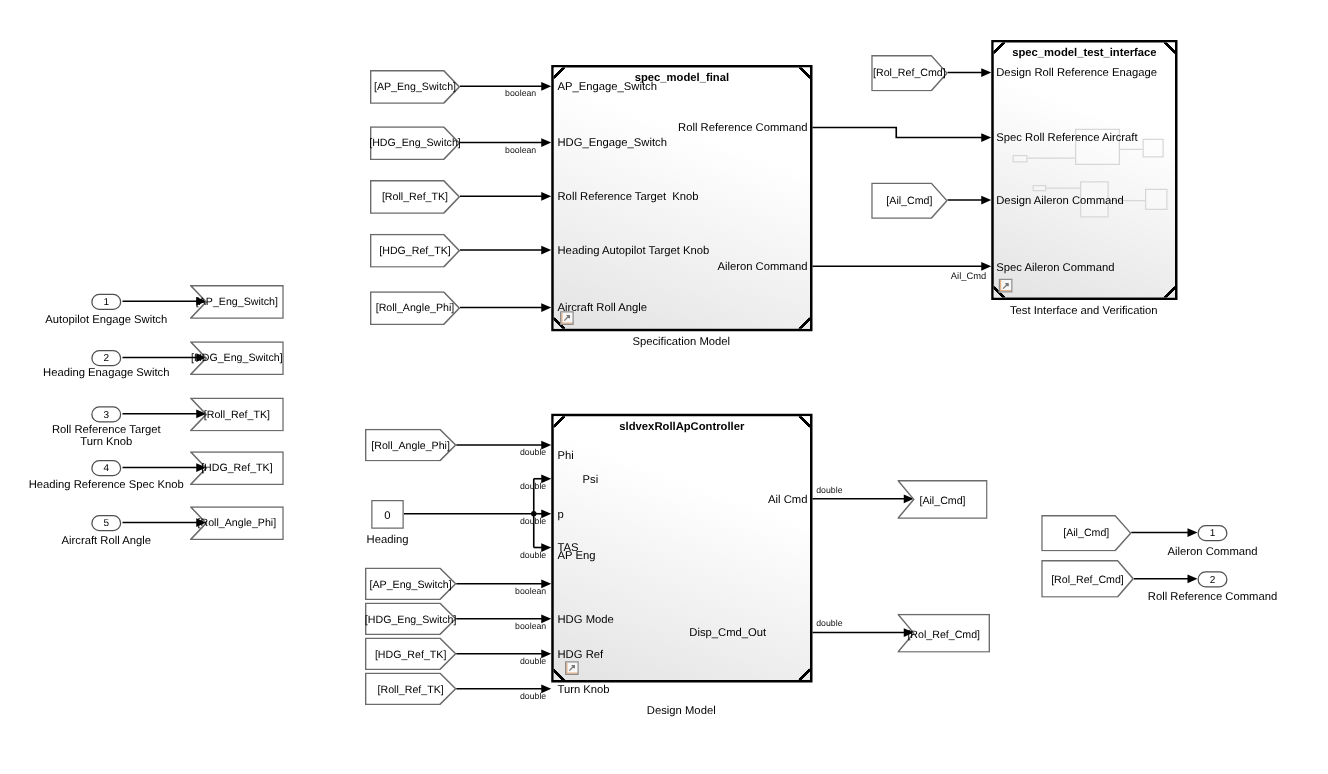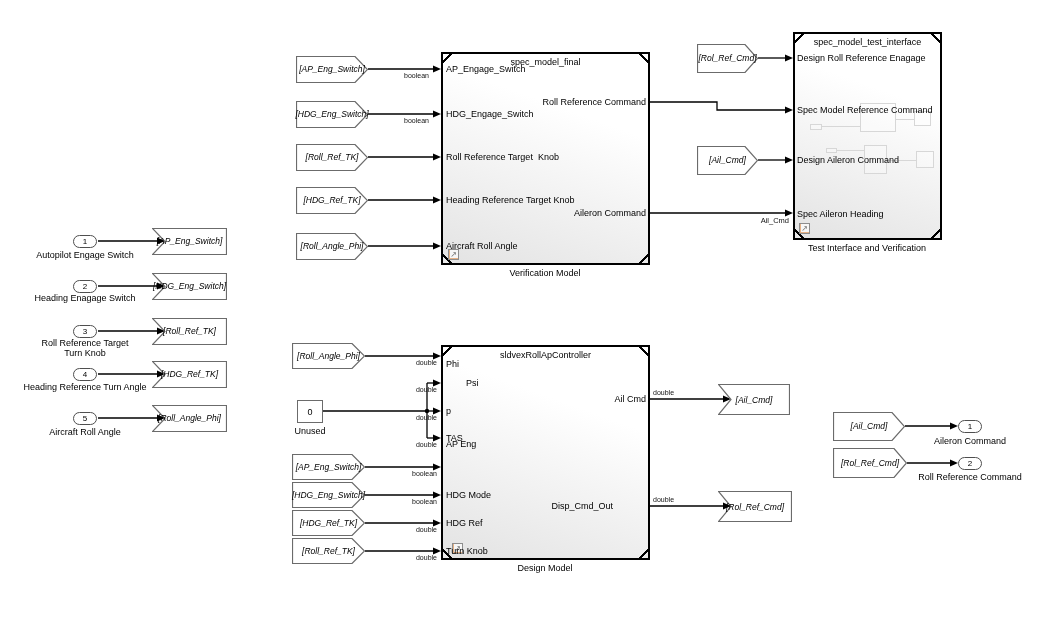--- a/index.html
+++ b/index.html
@@ -2,39 +2,39 @@
 <html><head>
 <meta charset="utf-8">
 <style>
   html,body{margin:0;padding:0;background:#fff;}
   #canvas{position:relative;width:1062px;height:619px;background:#ffffff;
           font-family:"Liberation Sans",sans-serif;color:#000;overflow:hidden;}
   .abs{position:absolute;}
   svg{display:block;}
   
   .block{position:absolute;box-sizing:border-box;border:2px solid #000;
-         background:linear-gradient(200deg,#ffffff 30%,#e3e3e3 100%);}
+         background:linear-gradient(200deg,#ffffff 30%,#e3e3e3 100%);font-weight:bold;}
   .block-title{position:absolute;top:3px;left:0;right:0;text-align:center;
                font-size:9px;white-space:nowrap;}
   .corner{position:absolute;width:9px;height:9px;}
   .c-tl{top:0;left:0;background:linear-gradient(135deg,#fff 36%,#000 36%,#000 54%,rgba(0,0,0,0) 54%);}
   .c-tr{top:0;right:0;background:linear-gradient(225deg,#fff 36%,#000 36%,#000 54%,rgba(0,0,0,0) 54%);}
   .c-bl{bottom:0;left:0;background:linear-gradient(45deg,#e9e9e9 36%,#000 36%,#000 54%,rgba(0,0,0,0) 54%);}
   .c-br{bottom:0;right:0;background:linear-gradient(315deg,#e9e9e9 36%,#000 36%,#000 54%,rgba(0,0,0,0) 54%);}
   .badge{position:absolute;width:11px;height:11px;box-sizing:border-box;border:1px solid #8d8d8d;
          background:#f7f7f7;color:#777;font-size:8px;line-height:9px;text-align:center;
          box-shadow:inset 1px -1px 0 rgba(216,120,40,.55);}
   
   .pl{position:absolute;font-size:9px;transform:translateY(-50%);white-space:pre;z-index:5;}
   .pr{position:absolute;font-size:9px;transform:translate(-100%,-50%);white-space:pre;z-index:5;}
   .cap{position:absolute;font-size:9px;transform:translateX(-50%);white-space:nowrap;text-align:center;z-index:5;}
   .tl{position:absolute;font-size:7px;color:#111;white-space:nowrap;z-index:5;}
   .tr{transform:translateX(-100%);}
   
-  .tag{position:absolute;z-index:3;font-style:italic;}
+  .tag{position:absolute;z-index:3;}
   .tag svg{position:absolute;left:0;top:0;}
   .tag span{position:absolute;left:0;top:0;width:100%;height:100%;display:flex;
             align-items:center;justify-content:center;font-size:8.5px;white-space:nowrap;}
   .tag polygon{fill:#ffffff;stroke:#6b6b6b;stroke-width:1.2;}
   
   .oval{position:absolute;width:24px;height:13px;box-sizing:border-box;border:1.2px solid #4f4f4f;
         border-radius:7px;background:#fff;display:flex;align-items:center;justify-content:center;
         font-size:8px;z-index:3;}
   
   .const{position:absolute;width:26px;height:23px;box-sizing:border-box;border:1.2px solid #6b6b6b;
@@ -126,21 +126,21 @@
   <div class="oval" style="left:73px;top:411.5px">
       <span>5</span>
     </div>
 
   <div class="cap" style="left:85px;top:250px">Autopilot Engage Switch</div>
   <div class="cap" style="left:85px;top:293px">Heading Enagage Switch</div>
   <div class="cap" style="left:85px;top:338px">
     <div>Roll Reference Target</div>
     <div>Turn Knob</div>
   </div>
-  <div class="cap" style="left:85px;top:382px">Heading Reference Turn Angle</div>
+  <div class="cap" style="left:85px;top:382px">Heading Reference Spec Knob</div>
   <div class="cap" style="left:85px;top:427px">Aircraft Roll Angle</div>
 
   <div class="tag" style="left:152px;top:227.5px;width:75px;height:27px">
     <svg width="75" height="27">
         <polygon points="0.5,0.5 74.5,0.5 74.5,26.5 0.5,26.5 13,13.5"></polygon>
       </svg>
     <span>[AP_Eng_Switch]</span>
     </div>
   <div class="tag" style="left:152px;top:272.5px;width:75px;height:27px">
     <svg width="75" height="27">
@@ -205,25 +205,25 @@
     <div class="block-title">spec_model_final</div>
     <div class="corner c-tl"></div>
     <div class="corner c-tr"></div>
     <div class="corner c-bl"></div>
     <div class="corner c-br"></div>
     <div class="badge" style="left:5px;bottom:3px">↗</div>
   </div>
   <div class="pl" style="left:446px;top:69px">AP_Engage_Switch</div>
   <div class="pl" style="left:446px;top:114px">HDG_Engage_Switch</div>
   <div class="pl" style="left:446px;top:157px">Roll Reference Target  Knob</div>
-  <div class="pl" style="left:446px;top:200px">Heading Reference Target Knob</div>
+  <div class="pl" style="left:446px;top:200px">Heading Autopilot Target Knob</div>
   <div class="pl" style="left:446px;top:246px">Aircraft Roll Angle</div>
   <div class="pr" style="left:646px;top:102px">Roll Reference Command</div>
   <div class="pr" style="left:646px;top:213px">Aileron Command</div>
-  <div class="cap" style="left:545px;top:268px">Verification Model</div>
+  <div class="cap" style="left:545px;top:268px">Specification Model</div>
 
   <div class="tl tr" style="left:789px;top:216px;font-size:7.5px">Ail_Cmd</div>
 
   <div class="tag" style="left:697px;top:43.5px;width:61px;height:29px">
     <svg width="61" height="29">
         <polygon points="0.5,0.5 48,0.5 60.5,14.5 48,28.5 0.5,28.5"></polygon>
       </svg>
     <span>[Rol_Ref_Cmd]</span>
     </div>
   <div class="tag" style="left:697px;top:145.5px;width:61px;height:29px">
@@ -246,35 +246,35 @@
     <div class="pvline" style="left:101px;top:85px;width:18px"></div>
     <div class="pv" style="left:119px;top:77px;width:17px;height:15px"></div>
     <div class="pv" style="left:31px;top:114px;width:11px;height:5px"></div>
     <div class="pvline" style="left:42px;top:116px;width:27px"></div>
     <div class="pv" style="left:69px;top:111px;width:23px;height:29px"></div>
     <div class="pvline" style="left:92px;top:126px;width:29px"></div>
     <div class="pv" style="left:121px;top:117px;width:18px;height:17px"></div>
     <div class="badge" style="left:4px;bottom:4px">↗</div>
   </div>
   <div class="pl" style="left:797px;top:58px">Design Roll Reference Enagage</div>
-  <div class="pl" style="left:797px;top:110px">Spec Model Reference Command</div>
+  <div class="pl" style="left:797px;top:110px">Spec Roll Reference Aircraft</div>
   <div class="pl" style="left:797px;top:160px">Design Aileron Command</div>
-  <div class="pl" style="left:797px;top:214px">Spec Aileron Heading</div>
+  <div class="pl" style="left:797px;top:214px">Spec Aileron Command</div>
   <div class="cap" style="left:867px;top:243px">Test Interface and Verification</div>
 
   <div class="tag" style="left:292px;top:343px;width:73px;height:26px">
     <svg width="73" height="26">
         <polygon points="0.5,0.5 60,0.5 72.5,13 60,25.5 0.5,25.5"></polygon>
       </svg>
     <span>[Roll_Angle_Phi]</span>
     </div>
   <div class="const" style="left:297px;top:400px">
     <span>0</span>
     </div>
-  <div class="cap" style="left:310px;top:426px">Unused</div>
+  <div class="cap" style="left:310px;top:426px">Heading</div>
   <div class="tag" style="left:292px;top:454px;width:73px;height:26px">
     <svg width="73" height="26">
         <polygon points="0.5,0.5 60,0.5 72.5,13 60,25.5 0.5,25.5"></polygon>
       </svg>
     <span>[AP_Eng_Switch]</span>
     </div>
   <div class="tag" style="left:292px;top:482px;width:73px;height:26px">
     <svg width="73" height="26">
         <polygon points="0.5,0.5 60,0.5 72.5,13 60,25.5 0.5,25.5"></polygon>
       </svg>
@@ -295,21 +295,21 @@
 
   <div class="tl tr" style="left:437px;top:359px">double</div>
   <div class="tl tr" style="left:437px;top:386px">double</div>
   <div class="tl tr" style="left:437px;top:414px">double</div>
   <div class="tl tr" style="left:437px;top:441px">double</div>
   <div class="tl tr" style="left:437px;top:470px">boolean</div>
   <div class="tl tr" style="left:437px;top:498px">boolean</div>
   <div class="tl tr" style="left:437px;top:526px">double</div>
   <div class="tl tr" style="left:437px;top:554px">double</div>
 
-  <div class="block z2" style="left:441px;top:345px;width:209px;height:215px">
+  <div class="block z2" style="left:441px;top:331px;width:209px;height:215px">
     <div class="block-title">sldvexRollApController</div>
     <div class="corner c-tl"></div>
     <div class="corner c-tr"></div>
     <div class="corner c-bl"></div>
     <div class="corner c-br"></div>
     <div class="badge" style="left:9px;bottom:4px">↗</div>
   </div>
   <div class="pl" style="left:446px;top:364px">Phi</div>
   <div class="pl" style="left:466px;top:383px">Psi</div>
   <div class="pl" style="left:446px;top:411px">p</div>

